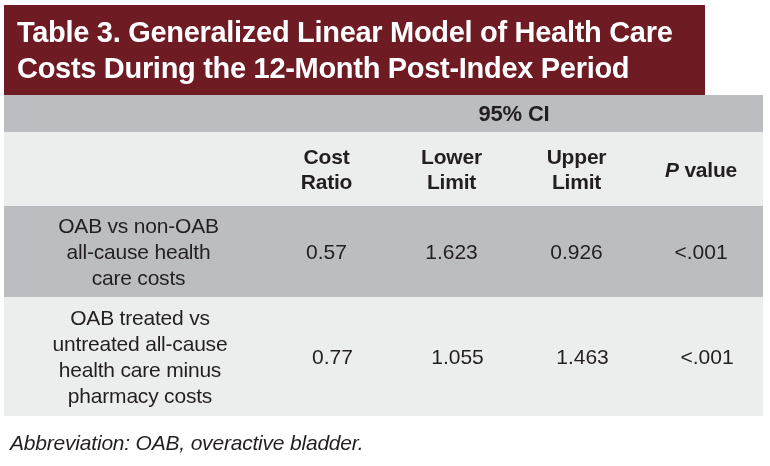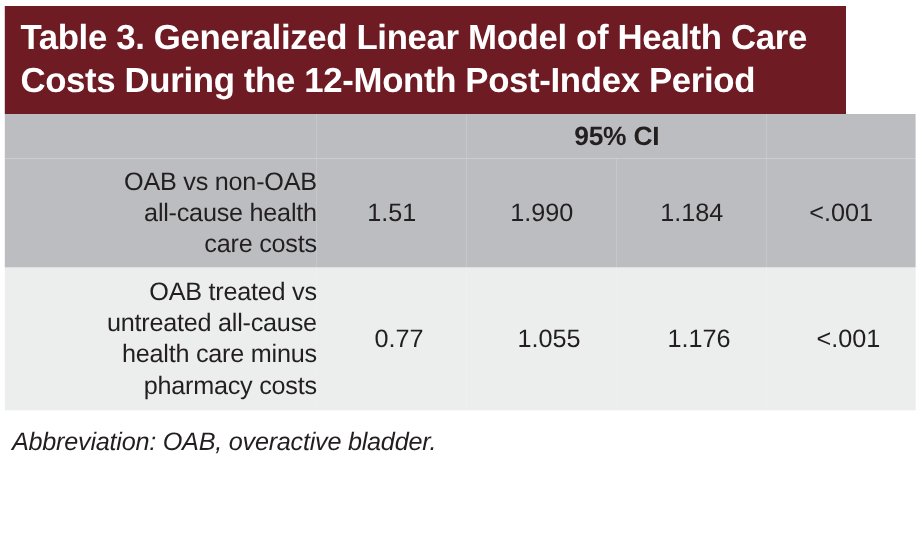--- a/index.html
+++ b/index.html
@@ -53,21 +53,21 @@
   }
   tr.head-row th, tr.head-row td { height: 74px; }
   tr.head-row th {
     font-weight: bold;
     line-height: 25px;
     letter-spacing: -0.2px;
   }
   tr.data-row-1 td { height: 91px; }
   tr.data-row-2 td { height: 119px; padding-left: 12px; }
   td.row-label {
-    text-align: right;
+    text-align: center;
     padding-left: 9px;
     line-height: 26px;
     letter-spacing: -0.2px;
   }
   .p-italic {
     font-style: italic;
     font-weight: bold;
   }
   .footnote {
     font-size: 21px;
@@ -93,38 +93,48 @@
       <col style="width:124px">
     </colgroup>
     <tbody>
       <tr class="ci-row">
         <td class="band"></td>
         <td class="band"></td>
         <td class="band ci-cell" colspan="2">95% CI</td>
         <td class="band"></td>
       </tr>
 
+      <tr class="head-row">
+        <td class="light"></td>
+        <th class="light pre">Cost
+Ratio</th>
+        <th class="light pre">Lower
+Limit</th>
+        <th class="light pre">Upper
+Limit</th>
+        <th class="light"><span class="p-italic">P</span> <span>value</span></th>
+      </tr>
 
       <tr class="data-row-1">
         <td class="band row-label pre">OAB vs non-OAB
 all-cause health
 care costs</td>
-        <td class="band">1.51</td>
-        <td class="band">1.990</td>
-        <td class="band">1.184</td>
+        <td class="band">0.57</td>
+        <td class="band">1.623</td>
+        <td class="band">0.926</td>
         <td class="band">&lt;.001</td>
       </tr>
 
       <tr class="data-row-2">
         <td class="light row-label pre">OAB treated vs
 untreated all-cause
 health care minus
 pharmacy costs</td>
         <td class="light">0.77</td>
         <td class="light">1.055</td>
-        <td class="light">1.176</td>
+        <td class="light">1.463</td>
         <td class="light">&lt;.001</td>
       </tr>
     </tbody>
   </table>
 
   <div class="footnote">Abbreviation: OAB, overactive bladder.</div>
 </div>
 
 </body></html>

